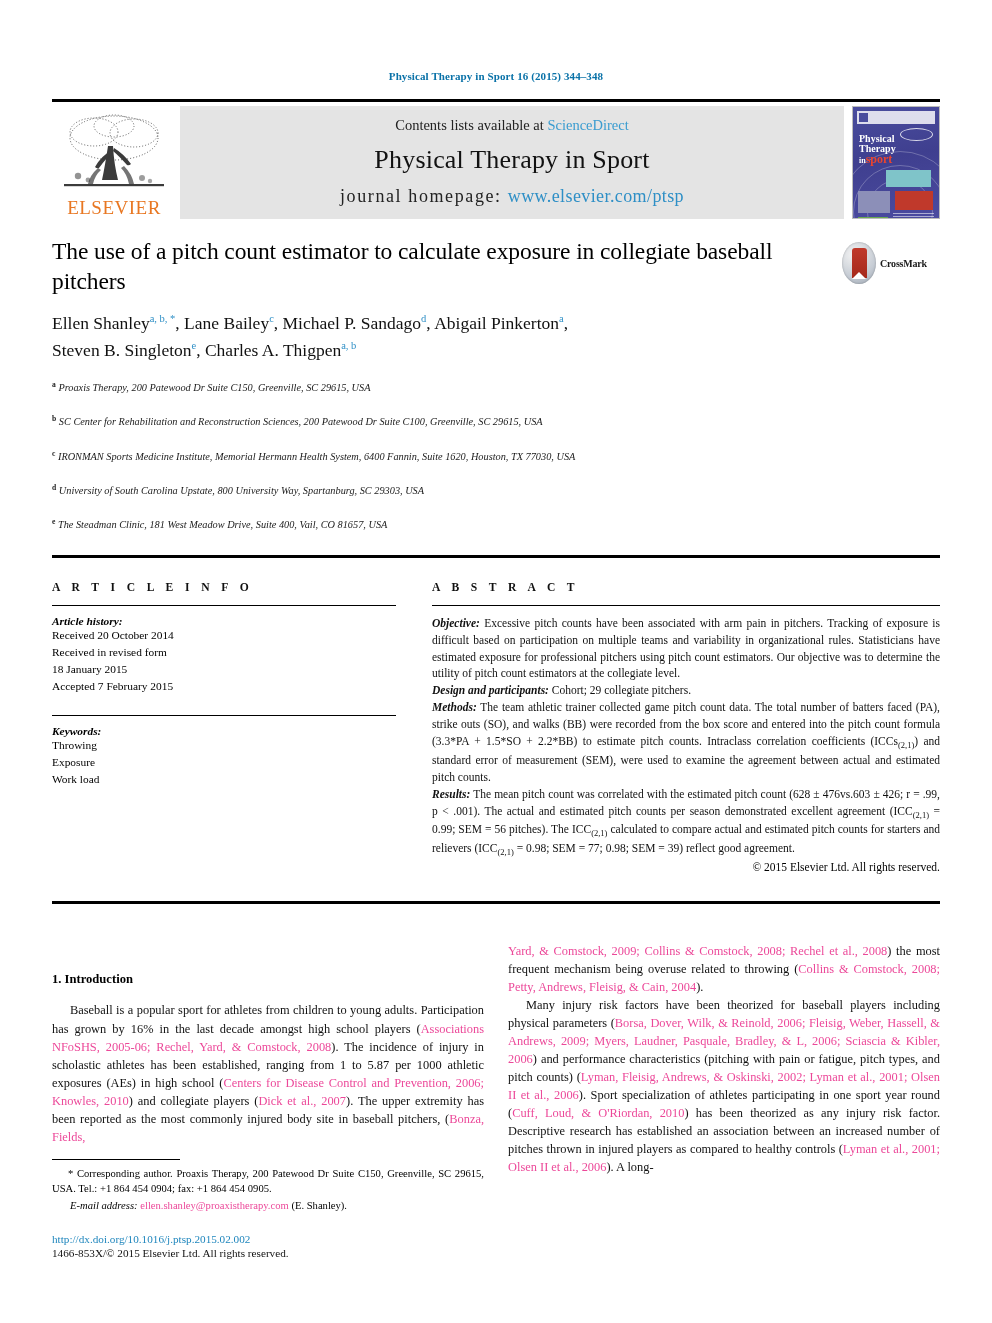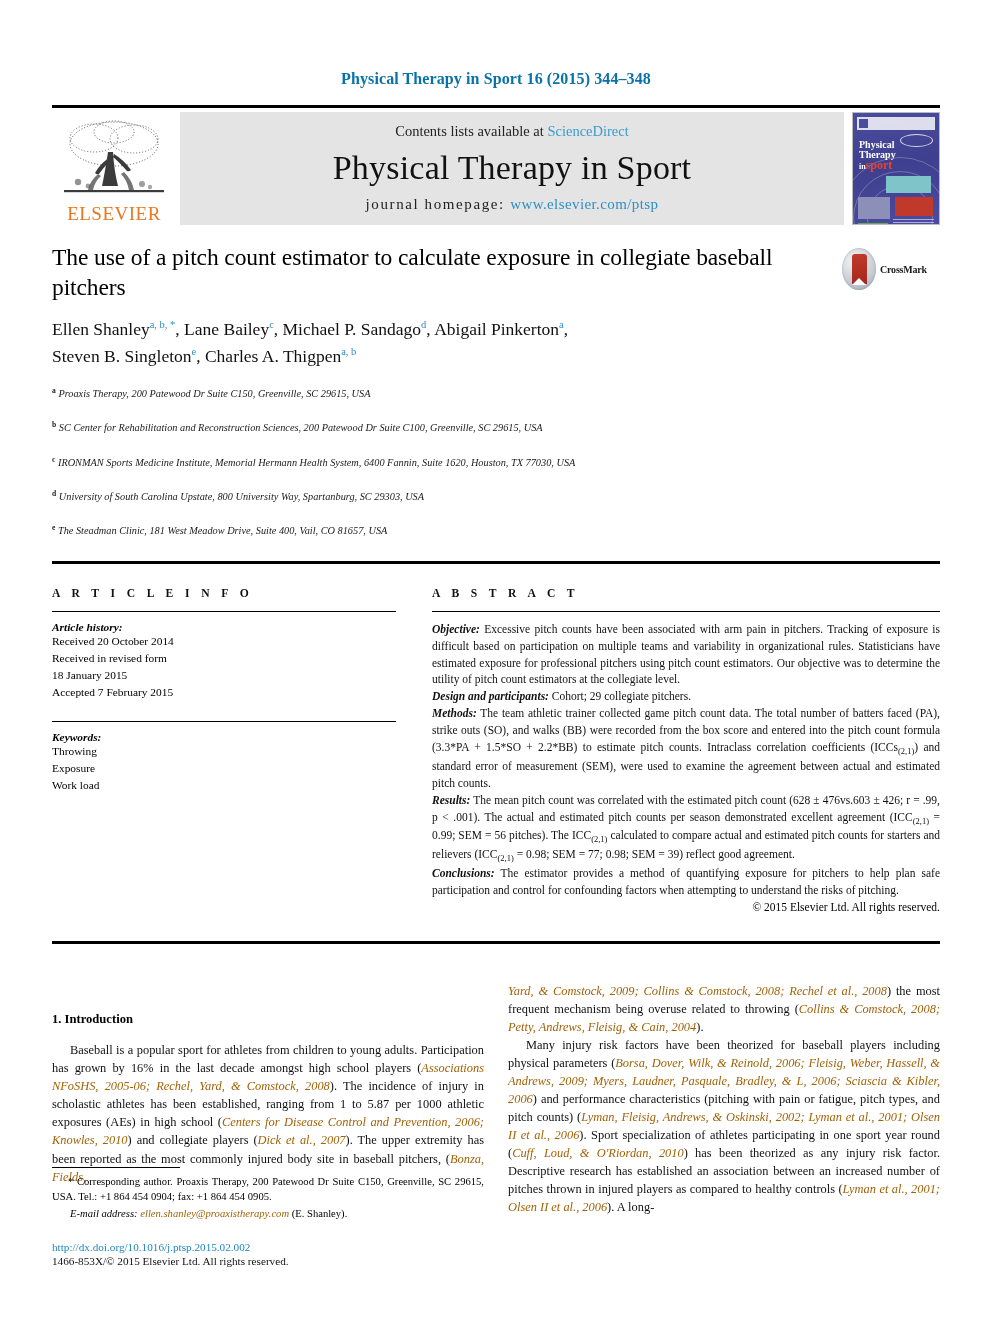--- a/index.html
+++ b/index.html
@@ -21,21 +21,21 @@
     position: relative;
     box-sizing: border-box;
     padding: 0 52px;
   }
 
   
   .runhead {
     text-align: center;
     color: #0a72a8;
     font-weight: bold;
-    font-size: 16px;
+    font-size: 11px;
     letter-spacing: .1px;
     padding-top: 70px;
   }
 
   
   .masthead-rule {
     border-top: 3px solid #000;
     margin-top: 17px;
   }
   .masthead {
@@ -74,26 +74,26 @@
     align-items: center;
     justify-content: space-between;
     padding: 11px 0 12px 0;
   }
   .contents-line {
     font-size: 14.5px;
     color: #222;
   }
   .contents-line .sd { color: #3a9cd0; }
   .journal-title {
-    font-size: 34px;
+    font-size: 26px;
     letter-spacing: .2px;
     color: #111;
   }
   .homepage-line {
-    font-size: 15px;
+    font-size: 18px;
     letter-spacing: 1.6px;
     color: #222;
   }
   .homepage-line .url { color: #2e8fc6; letter-spacing: .4px; }
   .cover-thumb {
     width: 86px;
     flex: 0 0 86px;
     border: 1px solid #bbb;
     background: linear-gradient(170deg, #4a4d9e 0%, #3f3f8f 45%, #4b4ba0 100%);
     position: relative;
@@ -204,24 +204,24 @@
   .bcol.left { margin-right: 24px; }
   .h2 { font-size: 12.6px; font-weight: bold; margin: 0 0 14px 0; }
   .btext {
     font-size: 12.4px;
     line-height: 1.455;
     text-align: justify;
     margin: 0;
     color: #111;
   }
   .btext + .btext { text-indent: 18px; }
-  .lnk { color: #a16207; font-style: italic; }
-
-  
-  .footnote-area { position: absolute; left: 52px; bottom: 56px; width: 432px; }
+  .lnk { color: #ec4899; }
+
+  
+  .footnote-area { position: absolute; left: 52px; bottom: 64px; width: 432px; }
   .fn-rule { border-top: 1px solid #000; width: 128px; margin-bottom: 6px; }
   .fn {
     font-size: 10.6px;
     line-height: 1.46;
     text-align: justify;
     margin: 0;
   }
   .fn-email { margin-top: 1px; text-indent: 18px; }
   .fn-email i { font-style: italic; }
   .doi { margin-top: 20px; font-size: 11.2px; color: #1f86bd; }
@@ -339,21 +339,20 @@
       <div class="rule-thin"></div>
 
       <p class="abs-p"><b class="it">Objective:</b><span> Excessive pitch counts have been associated with arm pain in pitchers. Tracking of exposure is difficult based on participation on multiple teams and variability in organizational rules. Statisticians have estimated exposure for professional pitchers using pitch count estimators. Our objective was to determine the utility of pitch count estimators at the collegiate level.</span></p>
 
       <p class="abs-p"><b class="it">Design and participants:</b><span> Cohort; 29 collegiate pitchers.</span></p>
 
       <p class="abs-p"><b class="it">Methods:</b><span> The team athletic trainer collected game pitch count data. The total number of batters faced (PA), strike outs (SO), and walks (BB) were recorded from the box score and entered into the pitch count formula (3.3*PA + 1.5*SO + 2.2*BB) to estimate pitch counts. Intraclass correlation coefficients (ICCs</span><span class="sub">(2,1)</span><span>) and standard error of measurement (SEM), were used to examine the agreement between actual and estimated pitch counts.</span></p>
 
       <p class="abs-p"><b class="it">Results:</b><span> The mean pitch count was correlated with the estimated pitch count (628 ± 476vs.603 ± 426; r = .99, p &lt; .001). The actual and estimated pitch counts per season demonstrated excellent agreement (ICC</span><span class="sub">(2,1)</span><span> = 0.99; SEM = 56 pitches). The ICC</span><span class="sub">(2,1)</span><span> calculated to compare actual and estimated pitch counts for starters and relievers (ICC</span><span class="sub">(2,1)</span><span> = 0.98; SEM = 77; 0.98; SEM = 39) reflect good agreement.</span></p>
 
-      <p class="abs-p"><b class="it">Conclusions:</b><span> The estimator provides a method of quantifying exposure for pitchers to help plan safe participation and control for confounding factors when attempting to understand the risks of pitching.</span></p>
 
       <div class="abs-copy">© 2015 Elsevier Ltd. All rights reserved.</div>
     </div>
   </div>
 
   <div class="rule-thick2"></div>
 
   <div class="body-cols">
     <div class="bcol left">
       <div class="h2">1. Introduction</div>

